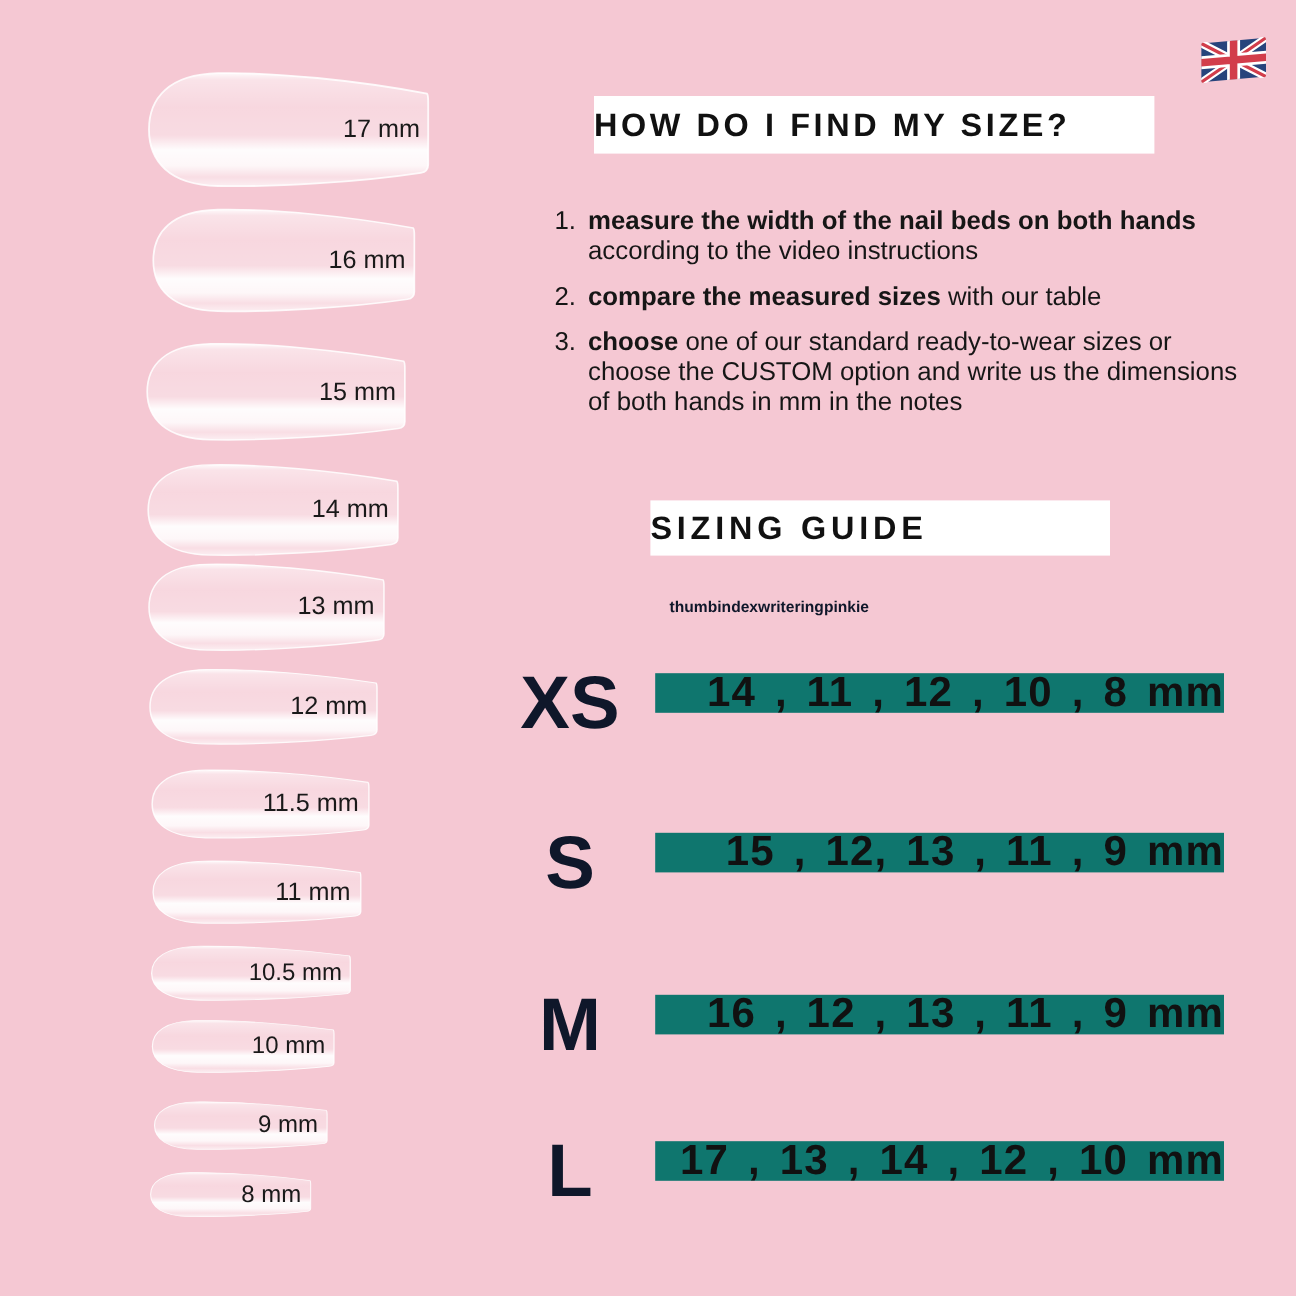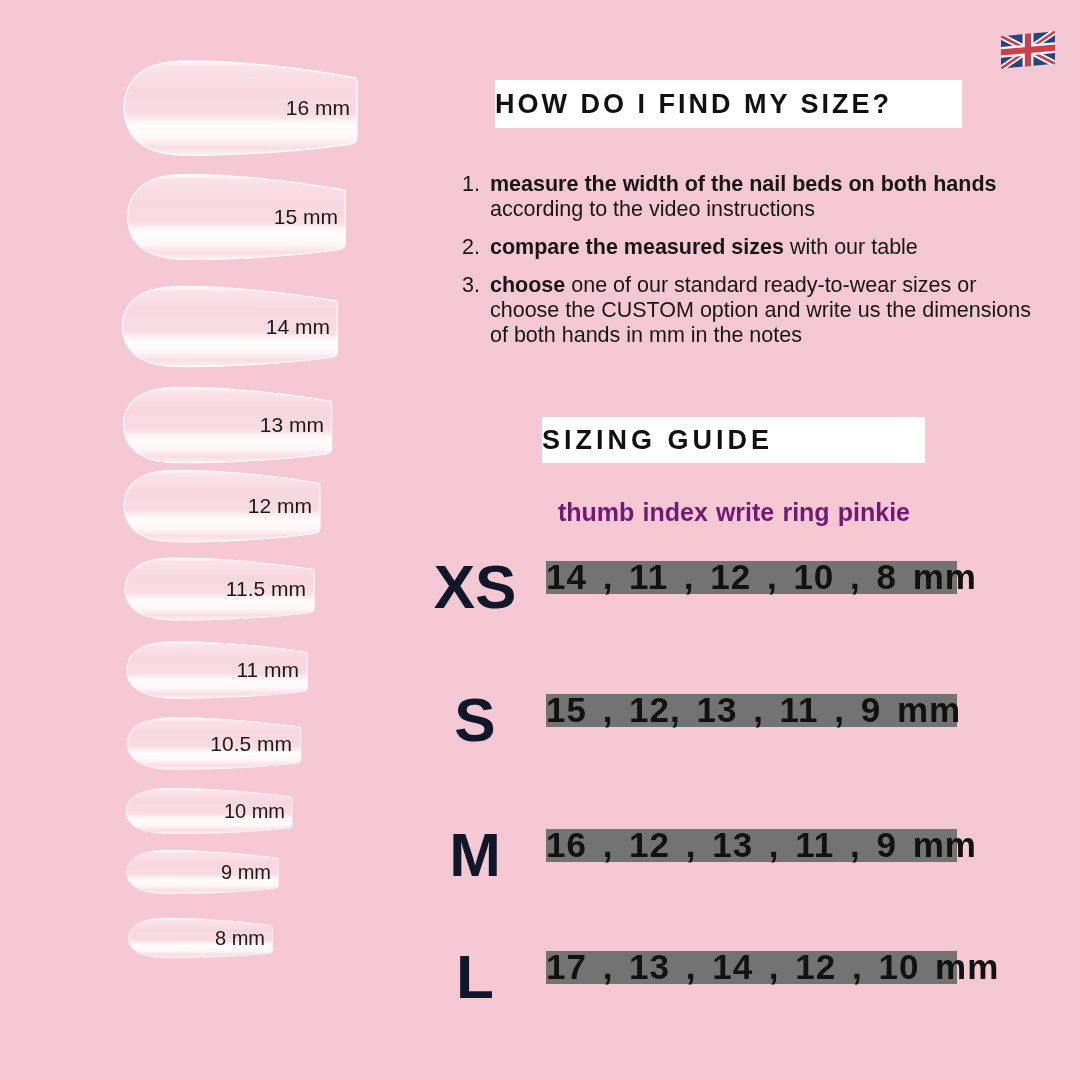--- a/index.html
+++ b/index.html
@@ -51,32 +51,32 @@
     color:#161616;
   }
   .step{display:flex; margin-bottom:13px; font-size:21.5px; line-height:25px;}
   .step .num{width:28px; flex:none;}
   .step .txt{flex:1;}
   .step .txt b{font-weight:bold;}
 
   
   .finger-headers{
     position:absolute; left:558px; top:498px; width:352px;
-    display:flex; justify-content:space-between;
-    font-size:25px; font-weight:bold; color:#701a75;
+    display:flex; 
+    font-size:13px; font-weight:bold; color:#0f172a;
   }
   .size-row{position:absolute; left:0; height:64px; display:flex; align-items:center;}
   .row-xs{top:545px;} .row-s{top:678px;} .row-m{top:813px;} .row-l{top:935px;}
   .size-label{
     width:130px; margin-left:410px; text-align:center;
     font-weight:bold; font-size:62px; line-height:1; color:#0f172a;margin-top:19px;
   }
   .size-strip{
-    margin-left:6px; width:411px; height:33px; background:#737373;
-    display:flex; align-items:center; justify-content:flex-start; overflow:visible;
+    margin-left:6px; width:474px; height:33px; background:#0f766e;
+    display:flex; align-items:center; justify-content:flex-end; overflow:visible;
   }
   .size-values{
     font-weight:bold; font-size:35px; color:#111111;
     letter-spacing:1px; word-spacing:5px; white-space:nowrap;
   }
 
   
   .flag{position:absolute; left:1001px; top:33px; width:54px; height:34px; transform:skewY(-5deg);}
   .flag svg{width:100%; height:100%; border-radius:2px;}
 
@@ -100,20 +100,26 @@
         <stop offset="1" stop-color="#ffffff" stop-opacity="0.7"></stop>
       </linearGradient>
     </defs>
   </svg>
 
   <div class="nails">
     <div class="nail">
       <svg viewBox="0 0 240 100" preserveAspectRatio="none">
           <path d="M232 20 C175 9 108 2 62 3 C22 4 6 24 6 50 C6 76 22 96 62 97 C108 98 175 94 227 86 Q233 85 233 79 L233 27 Q233 21 232 20 Z" fill="url(#nailGrad)" stroke="#ffffff" stroke-opacity="0.85" stroke-width="1.5"></path>
         </svg>
+      <span class="nail-label">17 mm</span>
+    </div>
+    <div class="nail">
+      <svg viewBox="0 0 240 100" preserveAspectRatio="none">
+          <path d="M232 20 C175 9 108 2 62 3 C22 4 6 24 6 50 C6 76 22 96 62 97 C108 98 175 94 227 86 Q233 85 233 79 L233 27 Q233 21 232 20 Z" fill="url(#nailGrad)" stroke="#ffffff" stroke-opacity="0.85" stroke-width="1.5"></path>
+        </svg>
       <span class="nail-label">16 mm</span>
     </div>
     <div class="nail">
       <svg viewBox="0 0 240 100" preserveAspectRatio="none">
           <path d="M232 20 C175 9 108 2 62 3 C22 4 6 24 6 50 C6 76 22 96 62 97 C108 98 175 94 227 86 Q233 85 233 79 L233 27 Q233 21 232 20 Z" fill="url(#nailGrad)" stroke="#ffffff" stroke-opacity="0.85" stroke-width="1.5"></path>
         </svg>
       <span class="nail-label">15 mm</span>
     </div>
     <div class="nail">
       <svg viewBox="0 0 240 100" preserveAspectRatio="none">

